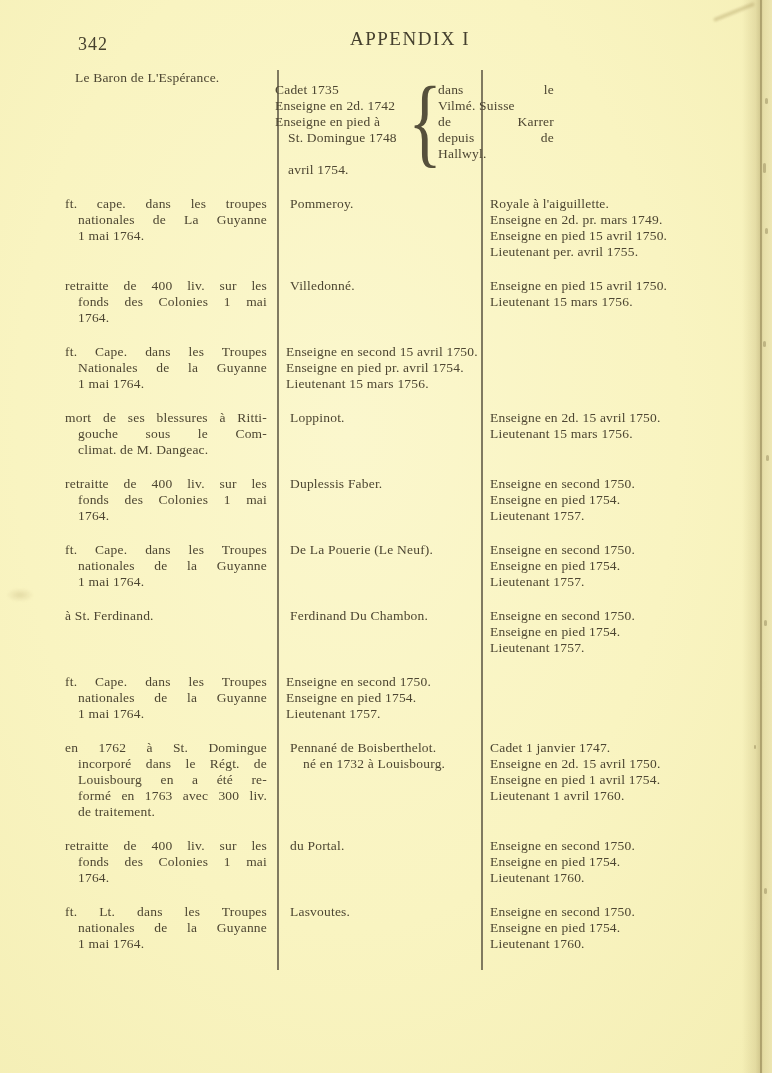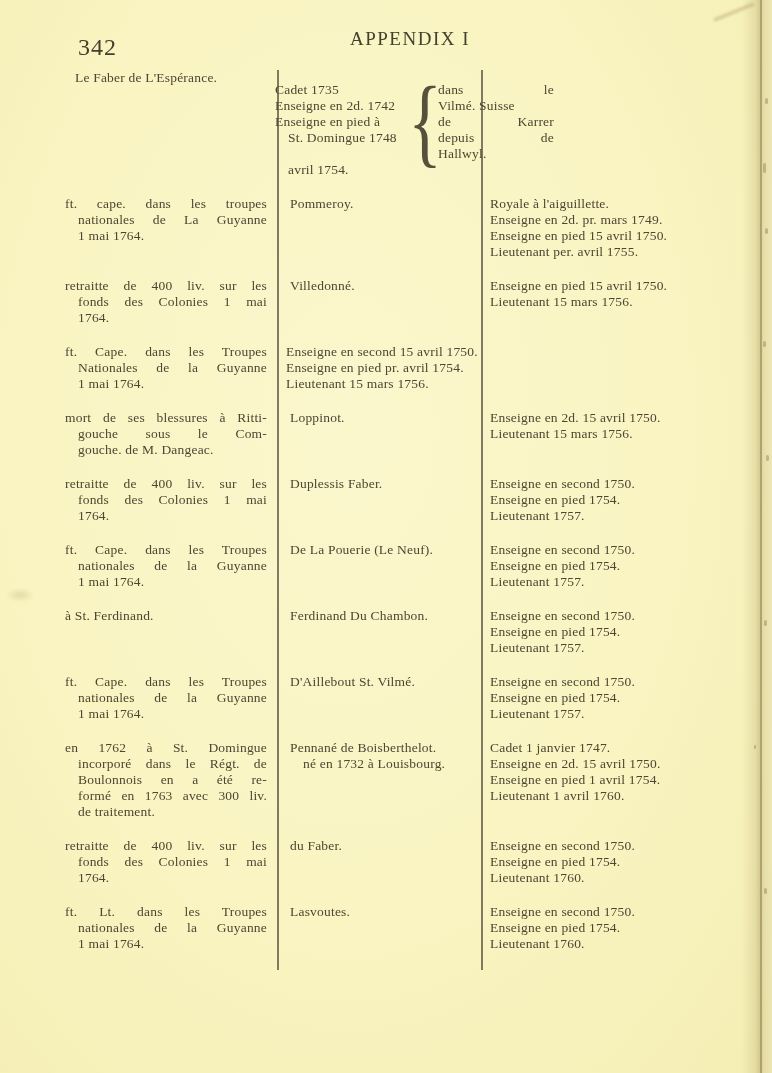--- a/index.html
+++ b/index.html
@@ -3,21 +3,21 @@
 <meta charset="utf-8">
 <style>
   html,body{margin:0;padding:0;background:#777;}
   .page{
     position:relative;width:772px;height:1073px;overflow:hidden;
     background:#f9f4c1;
     background-image:radial-gradient(ellipse at 45% 40%, #fbf7cd 0%, #f9f4c1 55%, #f4eeb4 100%);
     font-family:"Liberation Serif","DejaVu Serif",serif;
     color:#4d4632;
   }
-  .pagenum{position:absolute;left:78px;top:34px;font-size:24px;letter-spacing:1px;color:#45402e;}
+  .pagenum{position:absolute;left:78px;top:34px;font-size:18px;letter-spacing:1px;color:#45402e;}
   .title{position:absolute;left:60px;top:28px;width:700px;text-align:center;
          font-size:19px;letter-spacing:1.5px;color:#45402e;}
   .rule{position:absolute;top:70px;height:900px;width:1.5px;background:#615b47;opacity:.8;}
   .rule1{left:277px}
   .rule2{left:481px}
   .tbl{position:absolute;left:62px;top:70px;width:702px;}
   .row{display:flex;margin-bottom:18px;}
   .cell{font-size:13.5px;line-height:16px;letter-spacing:.2px;}
   .c1{width:215px;padding:0 10px 0 3px;box-sizing:border-box;}
   .c2{width:204px;padding-left:13px;box-sizing:border-box;}
@@ -51,21 +51,21 @@
 <div class="page">
   <div class="pagenum">342</div>
   <div class="title">APPENDIX I</div>
 
   <div class="rule rule1"></div>
   <div class="rule rule2"></div>
 
   <div class="tbl">
       <div class="row">
         <div class="cell c2">
-          <div class="ln">Le Faber de L'Espérance.</div>
+          <div class="ln">Le Baron de L'Espérance.</div>
         </div>
         <div class="cell c3 r1top">
           <div class="braceRow">
             <div class="cell bleft">
               <div class="ln">Cadet 1735</div>
               <div class="ln">Enseigne en 2d. 1742</div>
               <div class="ln">Enseigne en pied à</div>
               <div class="ln ind">St. Domingue 1748</div>
             </div>
             <span class="brace">{</span>
@@ -119,21 +119,21 @@
         <div class="cell c3">
           <div class="ln">Enseigne en second 15 avril 1750.</div>
           <div class="ln">Enseigne en pied pr. avril 1754.</div>
           <div class="ln">Lieutenant 15 mars 1756.</div>
         </div>
       </div>
       <div class="row">
         <div class="cell c1">
           <div class="ln j">mort de ses blessures à Ritti-</div>
           <div class="ln ind j">gouche sous le Com-</div>
-          <div class="ln ind">gouche. de M. Dangeac.</div>
+          <div class="ln ind">climat. de M. Dangeac.</div>
         </div>
         <div class="cell c2">
           <div class="ln">Loppinot.</div>
         </div>
         <div class="cell c3">
           <div class="ln">Enseigne en 2d. 15 avril 1750.</div>
           <div class="ln">Lieutenant 15 mars 1756.</div>
         </div>
       </div>
       <div class="row">
@@ -178,34 +178,31 @@
           <div class="ln">Enseigne en pied 1754.</div>
           <div class="ln">Lieutenant 1757.</div>
         </div>
       </div>
       <div class="row">
         <div class="cell c1">
           <div class="ln j">ft. Cape. dans les Troupes</div>
           <div class="ln ind j">nationales de la Guyanne</div>
           <div class="ln ind">1 mai 1764.</div>
         </div>
-        <div class="cell c2">
-          <div class="ln">D'Aillebout St. Vilmé.</div>
-        </div>
         <div class="cell c3">
           <div class="ln">Enseigne en second 1750.</div>
           <div class="ln">Enseigne en pied 1754.</div>
           <div class="ln">Lieutenant 1757.</div>
         </div>
       </div>
       <div class="row">
         <div class="cell c1">
           <div class="ln j">en 1762 à St. Domingue</div>
           <div class="ln ind j">incorporé dans le Régt. de</div>
-          <div class="ln ind j">Boulonnois en a été re-</div>
+          <div class="ln ind j">Louisbourg en a été re-</div>
           <div class="ln ind j">formé en 1763 avec 300 liv.</div>
           <div class="ln ind">de traitement.</div>
         </div>
         <div class="cell c2">
           <div class="ln">Pennané de Boisberthelot.</div>
           <div class="ln ind">né en 1732 à Louisbourg.</div>
         </div>
         <div class="cell c3">
           <div class="ln">Cadet 1 janvier 1747.</div>
           <div class="ln">Enseigne en 2d. 15 avril 1750.</div>
@@ -213,21 +210,21 @@
           <div class="ln">Lieutenant 1 avril 1760.</div>
         </div>
       </div>
       <div class="row">
         <div class="cell c1">
           <div class="ln j">retraitte de 400 liv. sur les</div>
           <div class="ln ind j">fonds des Colonies 1 mai</div>
           <div class="ln ind">1764.</div>
         </div>
         <div class="cell c2">
-          <div class="ln">du Faber.</div>
+          <div class="ln">du Portal.</div>
         </div>
         <div class="cell c3">
           <div class="ln">Enseigne en second 1750.</div>
           <div class="ln">Enseigne en pied 1754.</div>
           <div class="ln">Lieutenant 1760.</div>
         </div>
       </div>
       <div class="row">
         <div class="cell c1">
           <div class="ln j">ft. Lt. dans les Troupes</div>

